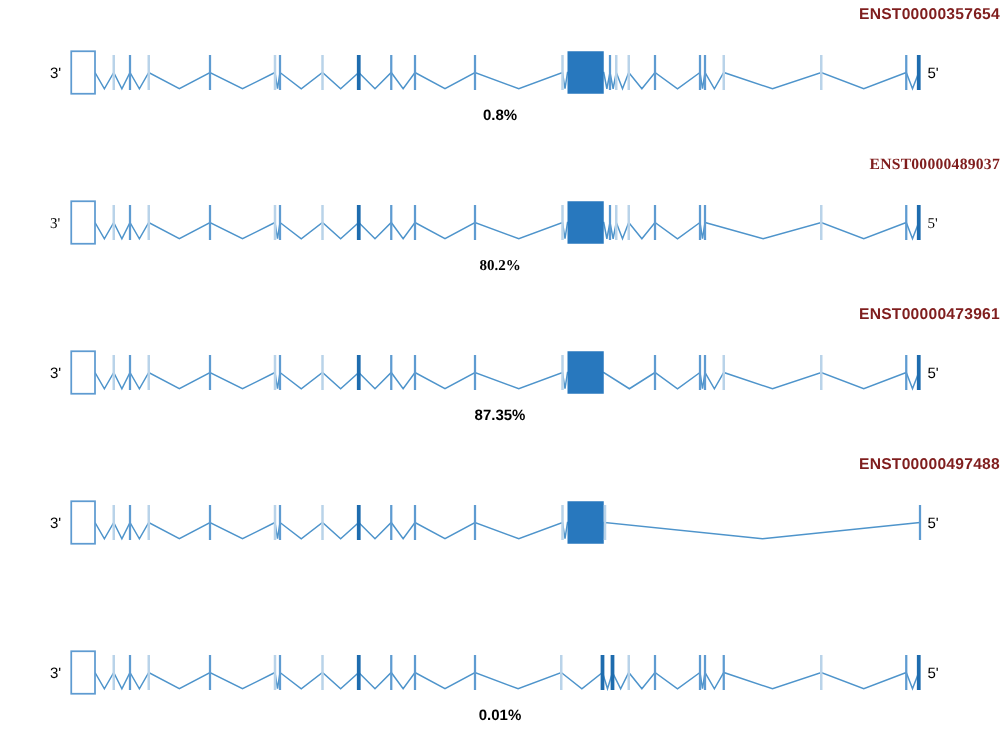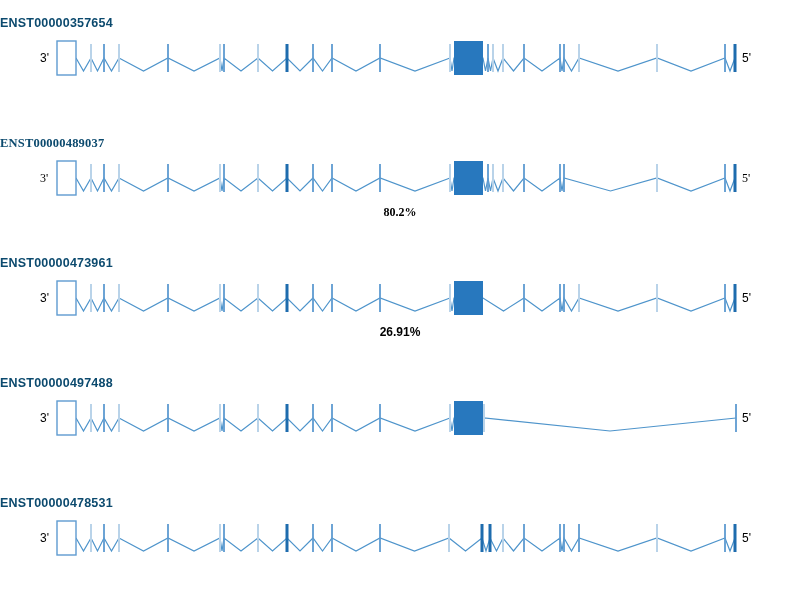--- a/index.html
+++ b/index.html
@@ -2,22 +2,22 @@
 <html><head>
 <meta charset="utf-8">
 <style>
   html,body{margin:0;padding:0;}
   body{
     width:800px;height:600px;background:#ffffff;position:relative;overflow:hidden;
     font-family:"Liberation Sans","DejaVu Sans",sans-serif;
   }
   .track-row{position:absolute;left:0;width:800px;height:120px;}
   .t-title{
-    position:absolute;top:16px;left:0;width:800px;text-align:left;
-    font-size:12.5px;font-weight:bold;color:#0c4a6e;letter-spacing:.2px;
+    position:absolute;top:4px;left:0;width:800px;text-align:right;
+    font-size:12.5px;font-weight:bold;color:#7f1d1d;letter-spacing:.2px;
   }
   .t-abundance{
     position:absolute;top:85px;left:0;width:800px;text-align:center;
     font-size:12px;font-weight:bold;color:#000;
   }
   .strand-label{
     position:absolute;top:51px;width:24px;font-size:12px;color:#000;
   }
   .strand-left{left:40px;text-align:left;}
   .strand-right{left:742px;text-align:left;}
@@ -51,20 +51,21 @@
         <rect x="523.1" y="44" width="1.8" height="28" fill="#5e9bd1"></rect>
         <rect x="559.1" y="44" width="1.8" height="28" fill="#5e9bd1"></rect>
         <rect x="563.1" y="44" width="1.8" height="28" fill="#5e9bd1"></rect>
         <rect x="578" y="44" width="2" height="28" fill="#b9d3e9"></rect>
         <rect x="656" y="44" width="2" height="28" fill="#b9d3e9"></rect>
         <rect x="724.1" y="44" width="1.8" height="28" fill="#5e9bd1"></rect>
         <rect x="733.5" y="44" width="3" height="28" fill="#1e6cae"></rect>
       </svg>
       <div class="strand-label strand-left">3'</div>
       <div class="strand-label strand-right">5'</div>
+      <div class="t-abundance">0.8%</div>
     </div>
     <div class="track-row" style="top: 120px; font-family: Liberation Serif, serif;">
       <div class="t-title">ENST00000489037</div>
       <svg width="800" height="120" class="t-svg">
         <path d="M 76 58 L 83.5 71 L 91 58 L 97.5 71 L 104 58 L 111.5 71 L 119 58 L 143.5 71 L 168 58 L 194 71 L 220 58 L 222 71 L 224 58 L 241 71 L 258 58 L 272.5 71 L 287 58 L 300 71 L 313 58 L 322.5 71 L 332 58 L 356 71 L 380 58 L 415 71 L 450 58 L 452 71 L 454 58 L 483 58 L 485.5 71 L 488 58 L 490.5 71 L 493 58 L 498 71 L 503 58 L 513.5 71 L 524 58 L 542 71 L 560 58 L 562 71 L 564 58 L 610.5 71 L 657 58 L 691 71 L 725 58 L 730 71 L 735 58" fill="none" stroke="#4e94cb" stroke-width="1.2" stroke-linejoin="miter"></path>
         <rect x="57" y="41" width="19" height="34" fill="#ffffff" stroke="#5e9bd1" stroke-width="1.4"></rect>
         <rect x="90" y="44" width="2" height="28" fill="#b9d3e9"></rect>
         <rect x="103.1" y="44" width="1.8" height="28" fill="#5e9bd1"></rect>
         <rect x="118" y="44" width="2" height="28" fill="#b9d3e9"></rect>
         <rect x="167.1" y="44" width="1.8" height="28" fill="#5e9bd1"></rect>
@@ -112,21 +113,21 @@
         <rect x="523.1" y="44" width="1.8" height="28" fill="#5e9bd1"></rect>
         <rect x="559.1" y="44" width="1.8" height="28" fill="#5e9bd1"></rect>
         <rect x="563.1" y="44" width="1.8" height="28" fill="#5e9bd1"></rect>
         <rect x="578" y="44" width="2" height="28" fill="#b9d3e9"></rect>
         <rect x="656" y="44" width="2" height="28" fill="#b9d3e9"></rect>
         <rect x="724.1" y="44" width="1.8" height="28" fill="#5e9bd1"></rect>
         <rect x="733.5" y="44" width="3" height="28" fill="#1e6cae"></rect>
       </svg>
       <div class="strand-label strand-left">3'</div>
       <div class="strand-label strand-right">5'</div>
-      <div class="t-abundance">26.91%</div>
+      <div class="t-abundance">87.35%</div>
     </div>
     <div class="track-row" style="top: 360px;">
       <div class="t-title">ENST00000497488</div>
       <svg width="800" height="120" class="t-svg">
         <path d="M 76 58 L 83.5 71 L 91 58 L 97.5 71 L 104 58 L 111.5 71 L 119 58 L 143.5 71 L 168 58 L 194 71 L 220 58 L 222 71 L 224 58 L 241 71 L 258 58 L 272.5 71 L 287 58 L 300 71 L 313 58 L 322.5 71 L 332 58 L 356 71 L 380 58 L 415 71 L 450 58 L 452 71 L 454 58 L 483 58 L 483.5 71 L 484 58 L 610 71 L 736 58" fill="none" stroke="#4e94cb" stroke-width="1.2" stroke-linejoin="miter"></path>
         <rect x="57" y="41" width="19" height="34" fill="#ffffff" stroke="#5e9bd1" stroke-width="1.4"></rect>
         <rect x="90" y="44" width="2" height="28" fill="#b9d3e9"></rect>
         <rect x="103.1" y="44" width="1.8" height="28" fill="#5e9bd1"></rect>
         <rect x="118" y="44" width="2" height="28" fill="#b9d3e9"></rect>
         <rect x="167.1" y="44" width="1.8" height="28" fill="#5e9bd1"></rect>
@@ -139,21 +140,20 @@
         <rect x="379.1" y="44" width="1.8" height="28" fill="#5e9bd1"></rect>
         <rect x="449" y="44" width="2" height="28" fill="#b9d3e9"></rect>
         <rect x="454" y="41" width="29" height="34" fill="#2878be"></rect>
         <rect x="483" y="44" width="2" height="28" fill="#b9d3e9"></rect>
         <rect x="735.1" y="44" width="1.8" height="28" fill="#5e9bd1"></rect>
       </svg>
       <div class="strand-label strand-left">3'</div>
       <div class="strand-label strand-right">5'</div>
     </div>
     <div class="track-row" style="top: 480px;">
-      <div class="t-title">ENST00000478531</div>
       <svg width="800" height="120" class="t-svg">
         <path d="M 76 58 L 83.5 71 L 91 58 L 97.5 71 L 104 58 L 111.5 71 L 119 58 L 143.5 71 L 168 58 L 194 71 L 220 58 L 222 71 L 224 58 L 241 71 L 258 58 L 272.5 71 L 287 58 L 300 71 L 313 58 L 322.5 71 L 332 58 L 356 71 L 380 58 L 414.5 71 L 449 58 L 465.5 71 L 482 58 L 486 71 L 490 58 L 496.5 71 L 503 58 L 513.5 71 L 524 58 L 542 71 L 560 58 L 562 71 L 564 58 L 571.5 71 L 579 58 L 618 71 L 657 58 L 691 71 L 725 58 L 730 71 L 735 58" fill="none" stroke="#4e94cb" stroke-width="1.2" stroke-linejoin="miter"></path>
         <rect x="57" y="41" width="19" height="34" fill="#ffffff" stroke="#5e9bd1" stroke-width="1.4"></rect>
         <rect x="90" y="44" width="2" height="28" fill="#b9d3e9"></rect>
         <rect x="103.1" y="44" width="1.8" height="28" fill="#5e9bd1"></rect>
         <rect x="118" y="44" width="2" height="28" fill="#b9d3e9"></rect>
         <rect x="167.1" y="44" width="1.8" height="28" fill="#5e9bd1"></rect>
         <rect x="219" y="44" width="2" height="28" fill="#b9d3e9"></rect>
         <rect x="223.1" y="44" width="1.8" height="28" fill="#5e9bd1"></rect>
         <rect x="257" y="44" width="2" height="28" fill="#b9d3e9"></rect>
@@ -168,14 +168,15 @@
         <rect x="523.1" y="44" width="1.8" height="28" fill="#5e9bd1"></rect>
         <rect x="559.1" y="44" width="1.8" height="28" fill="#5e9bd1"></rect>
         <rect x="563.1" y="44" width="1.8" height="28" fill="#5e9bd1"></rect>
         <rect x="578.1" y="44" width="1.8" height="28" fill="#5e9bd1"></rect>
         <rect x="656" y="44" width="2" height="28" fill="#b9d3e9"></rect>
         <rect x="724.1" y="44" width="1.8" height="28" fill="#5e9bd1"></rect>
         <rect x="733.5" y="44" width="3" height="28" fill="#1e6cae"></rect>
       </svg>
       <div class="strand-label strand-left">3'</div>
       <div class="strand-label strand-right">5'</div>
+      <div class="t-abundance">0.01%</div>
     </div>
   </div>
 
 </body></html>

